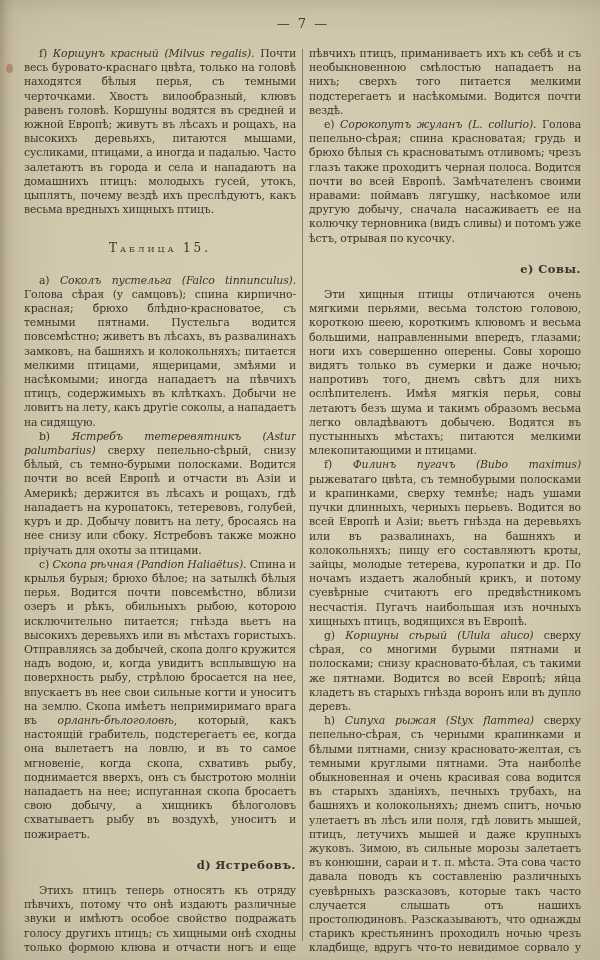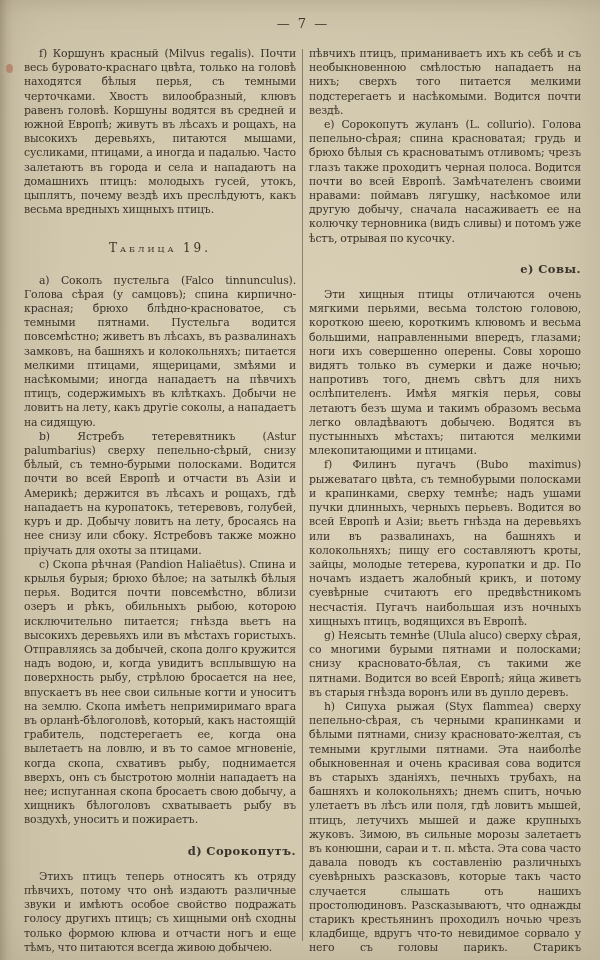--- a/index.html
+++ b/index.html
@@ -46,21 +46,21 @@
     overflow: hidden;
   }
   .divider {
     flex: 0 0 1px;
     width: 1px;
     background: rgba(72,62,45,0.55);
     margin: 2px 6px 12px 6px;
   }
   .para { margin: 0; text-indent: 15px; }
   .para.no-indent { text-indent: 0; }
-  .it { }
+  .it { font-style: italic; }
   .heading-caps {
     text-align: center;
     text-indent: 0;
     font-variant: small-caps;
     letter-spacing: 3px;
     font-size: 12px;
     margin: 24px 0 18px 0;
   }
   .heading-bold {
     text-align: right;
@@ -82,31 +82,31 @@
 <body>
 
 <div class="page">
   <div class="stain"></div>
   <div class="page-number">
     <span>— 7 —</span>
   </div>
   <div class="columns">
     <div class="column" id="col-left">
         <p class="para"><span>f) </span><span class="it">Коршунъ красный (Milvus regalis).</span><span> Почти весь буровато-краснаго цвѣта, только на головѣ находятся бѣлыя перья, съ темными черточками. Хвостъ вилообразный, клювъ равенъ головѣ. Коршуны водятся въ средней и южной Европѣ; живутъ въ лѣсахъ и рощахъ, на высокихъ деревьяхъ, питаются мышами, сусликами, птицами, а иногда и падалью. Часто залетаютъ въ города и села и нападаютъ на домашнихъ птицъ: молодыхъ гусей, утокъ, цыплятъ, почему вездѣ ихъ преслѣдуютъ, какъ весьма вредныхъ хищныхъ птицъ.</span></p>
-        <p class="heading-caps"><span>Таблица 19.</span></p>
+        <p class="heading-caps"><span>Таблица 15.</span></p>
         <p class="para"><span>a) </span><span class="it">Соколъ пустельга (Falco tinnunculus).</span><span> Голова сѣрая (у самцовъ); спина кирпично-красная; брюхо блѣдно-красноватое, съ темными пятнами. Пустельга водится повсемѣстно; живетъ въ лѣсахъ, въ развалинахъ замковъ, на башняхъ и колокольняхъ; питается мелкими птицами, ящерицами, змѣями и насѣкомыми; иногда нападаетъ на пѣвчихъ птицъ, содержимыхъ въ клѣткахъ. Добычи не ловитъ на лету, какъ другіе соколы, а нападаетъ на сидящую.</span></p>
         <p class="para"><span>b) </span><span class="it">Ястребъ тетеревятникъ (Astur palumbarius)</span><span> сверху пепельно-сѣрый, снизу бѣлый, съ темно-бурыми полосками. Водится почти во всей Европѣ и отчасти въ Азіи и Америкѣ; держится въ лѣсахъ и рощахъ, гдѣ нападаетъ на куропатокъ, тетеревовъ, голубей, куръ и др. Добычу ловитъ на лету, бросаясь на нее снизу или сбоку. Ястребовъ также можно пріучать для охоты за птицами.</span></p>
         <p class="para"><span>c) </span><span class="it">Скопа рѣчная (Pandion Haliaëtus).</span><span> Спина и крылья бурыя; брюхо бѣлое; на затылкѣ бѣлыя перья. Водится почти повсемѣстно, вблизи озеръ и рѣкъ, обильныхъ рыбою, которою исключительно питается; гнѣзда вьетъ на высокихъ деревьяхъ или въ мѣстахъ гористыхъ. Отправляясь за добычей, скопа долго кружится надъ водою, и, когда увидитъ всплывшую на поверхность рыбу, стрѣлою бросается на нее, впускаетъ въ нее свои сильные когти и уноситъ на землю. Скопа имѣетъ непримиримаго врага въ </span><span class="it">орланѣ-бѣлоголовѣ</span><span>, который, какъ настоящій грабитель, подстерегаетъ ее, когда она вылетаетъ на ловлю, и въ то самое мгновеніе, когда скопа, схвативъ рыбу, поднимается вверхъ, онъ съ быстротою молніи нападаетъ на нее; испуганная скопа бросаетъ свою добычу, а хищникъ бѣлоголовъ схватываетъ рыбу въ воздухѣ, уноситъ и пожираетъ.</span></p>
-        <p class="heading-bold"><span>d) Сорокопутъ.</span></p>
+        <p class="heading-bold"><span>d) Ястребовъ.</span></p>
         <p class="para"><span>Этихъ птицъ теперь относятъ къ отряду пѣвчихъ, потому что онѣ издаютъ различные звуки и имѣютъ особое свойство подражать голосу другихъ птицъ; съ хищными онѣ сходны только формою клюва и отчасти ногъ и еще тѣмъ, что питаются всегда живою добычею.</span></p>
       </div>
     <div class="divider"></div>
     <div class="column" id="col-right">
         <p class="para no-indent"><span>пѣвчихъ птицъ, приманиваетъ ихъ къ себѣ и съ необыкновенною смѣлостью нападаетъ на нихъ; сверхъ того питается мелкими подстерегаетъ и насѣкомыми. Водится почти вездѣ.</span></p>
         <p class="para"><span>e) </span><span class="it">Сорокопутъ жуланъ (L. collurio).</span><span> Голова пепельно-сѣрая; спина красноватая; грудь и брюхо бѣлыя съ красноватымъ отливомъ; чрезъ глазъ также проходитъ черная полоса. Водится почти во всей Европѣ. Замѣчателенъ своими нравами: поймавъ лягушку, насѣкомое или другую добычу, сначала насаживаетъ ее на колючку терновника (видъ сливы) и потомъ уже ѣстъ, отрывая по кусочку.</span></p>
         <p class="heading-bold"><span>e) Совы.</span></p>
         <p class="para"><span>Эти хищныя птицы отличаются очень мягкими перьями, весьма толстою головою, короткою шеею, короткимъ клювомъ и весьма большими, направленными впередъ, глазами; ноги ихъ совершенно оперены. Совы хорошо видятъ только въ сумерки и даже ночью; напротивъ того, днемъ свѣтъ для нихъ ослѣпителенъ. Имѣя мягкія перья, совы летаютъ безъ шума и такимъ образомъ весьма легко овладѣваютъ добычею. Водятся въ пустынныхъ мѣстахъ; питаются мелкими млекопитающими и птицами.</span></p>
         <p class="para"><span>f) </span><span class="it">Филинъ пугачъ (Bubo maximus)</span><span> рыжеватаго цвѣта, съ темнобурыми полосками и крапинками, сверху темнѣе; надъ ушами пучки длинныхъ, черныхъ перьевъ. Водится во всей Европѣ и Азіи; вьетъ гнѣзда на деревьяхъ или въ развалинахъ, на башняхъ и колокольняхъ; пищу его составляютъ кроты, зайцы, молодые тетерева, куропатки и др. По ночамъ издаетъ жалобный крикъ, и потому суевѣрные считаютъ его предвѣстникомъ несчастія. Пугачъ наибольшая изъ ночныхъ хищныхъ птицъ, водящихся въ Европѣ.</span></p>
-        <p class="para"><span>g) </span><span class="it">Неясыть темнѣе (Ulula aluco)</span><span> сверху сѣрая, со многими бурыми пятнами и полосками; снизу красновато-бѣлая, съ такими же пятнами. Водится во всей Европѣ; яйца живетъ въ старыя гнѣзда воронъ или въ дупло деревъ.</span></p>
+        <p class="para"><span>g) </span><span class="it">Коршуны сѣрый (Ulula aluco)</span><span> сверху сѣрая, со многими бурыми пятнами и полосками; снизу красновато-бѣлая, съ такими же пятнами. Водится во всей Европѣ; яйца кладетъ въ старыхъ гнѣзда воронъ или въ дупло деревъ.</span></p>
         <p class="para"><span>h) </span><span class="it">Сипуха рыжая (Styx flammea)</span><span> сверху пепельно-сѣрая, съ черными крапинками и бѣлыми пятнами, снизу красновато-желтая, съ темными круглыми пятнами. Эта наиболѣе обыкновенная и очень красивая сова водится въ старыхъ зданіяхъ, печныхъ трубахъ, на башняхъ и колокольняхъ; днемъ спитъ, ночью улетаетъ въ лѣсъ или поля, гдѣ ловитъ мышей, птицъ, летучихъ мышей и даже крупныхъ жуковъ. Зимою, въ сильные морозы залетаетъ въ конюшни, сараи и т. п. мѣста. Эта сова часто давала поводъ къ составленію различныхъ суевѣрныхъ разсказовъ, которые такъ часто случается слышать отъ нашихъ простолюдиновъ. Разсказываютъ, что однажды старикъ крестьянинъ проходилъ ночью чрезъ кладбище, вдругъ что-то невидимое сорвало у него съ головы парикъ. Старикъ перекрестился, думая, что это злой духъ, и въ испугѣ побѣжалъ домой. Вся деревня, подобно старику, повѣрила, что это дѣйствительно былъ злой духъ. Но когда, по исте-</span></p>
       </div>
   </div>
 </div>
 
 </body></html>

